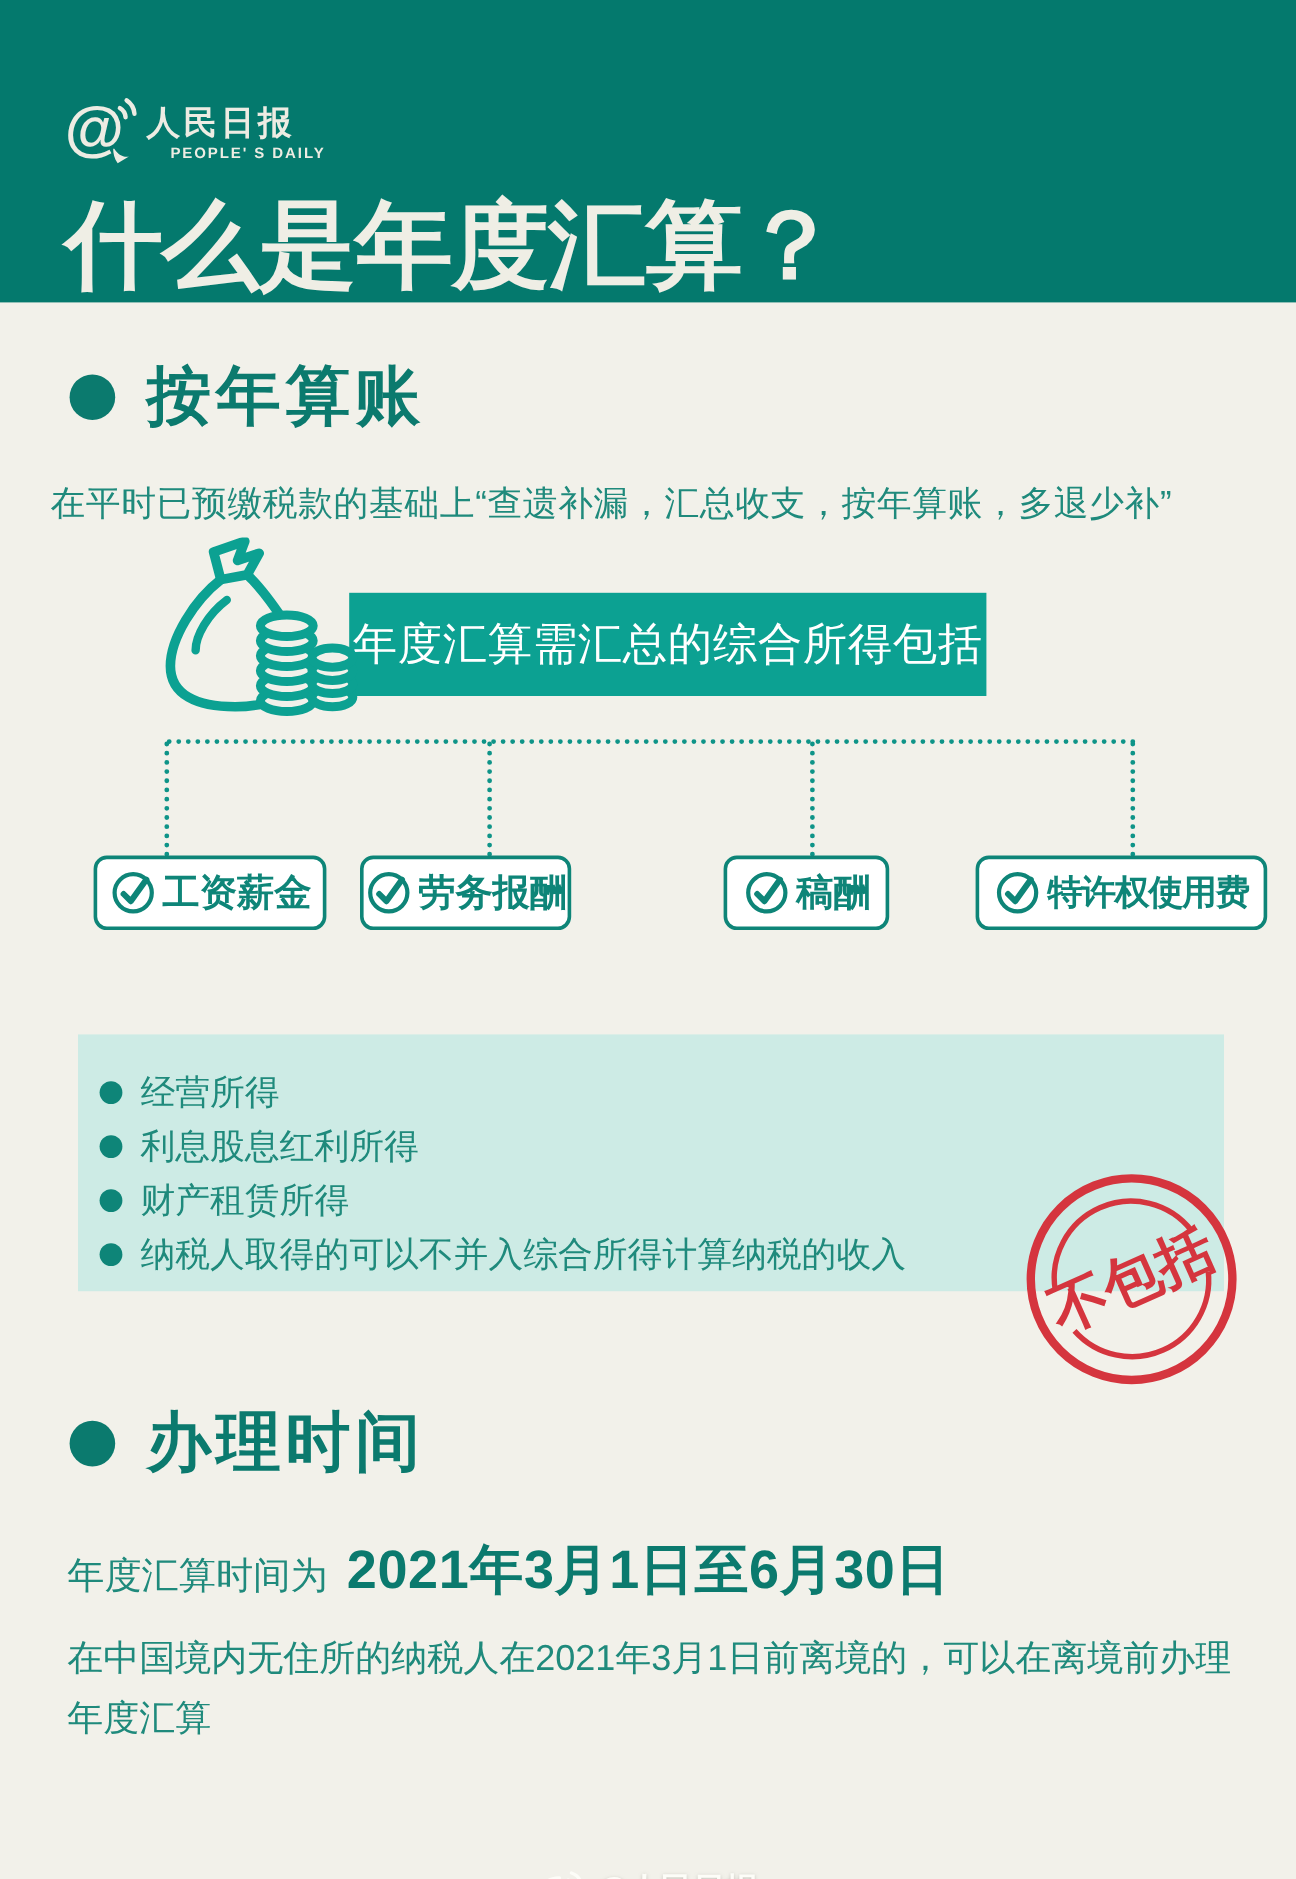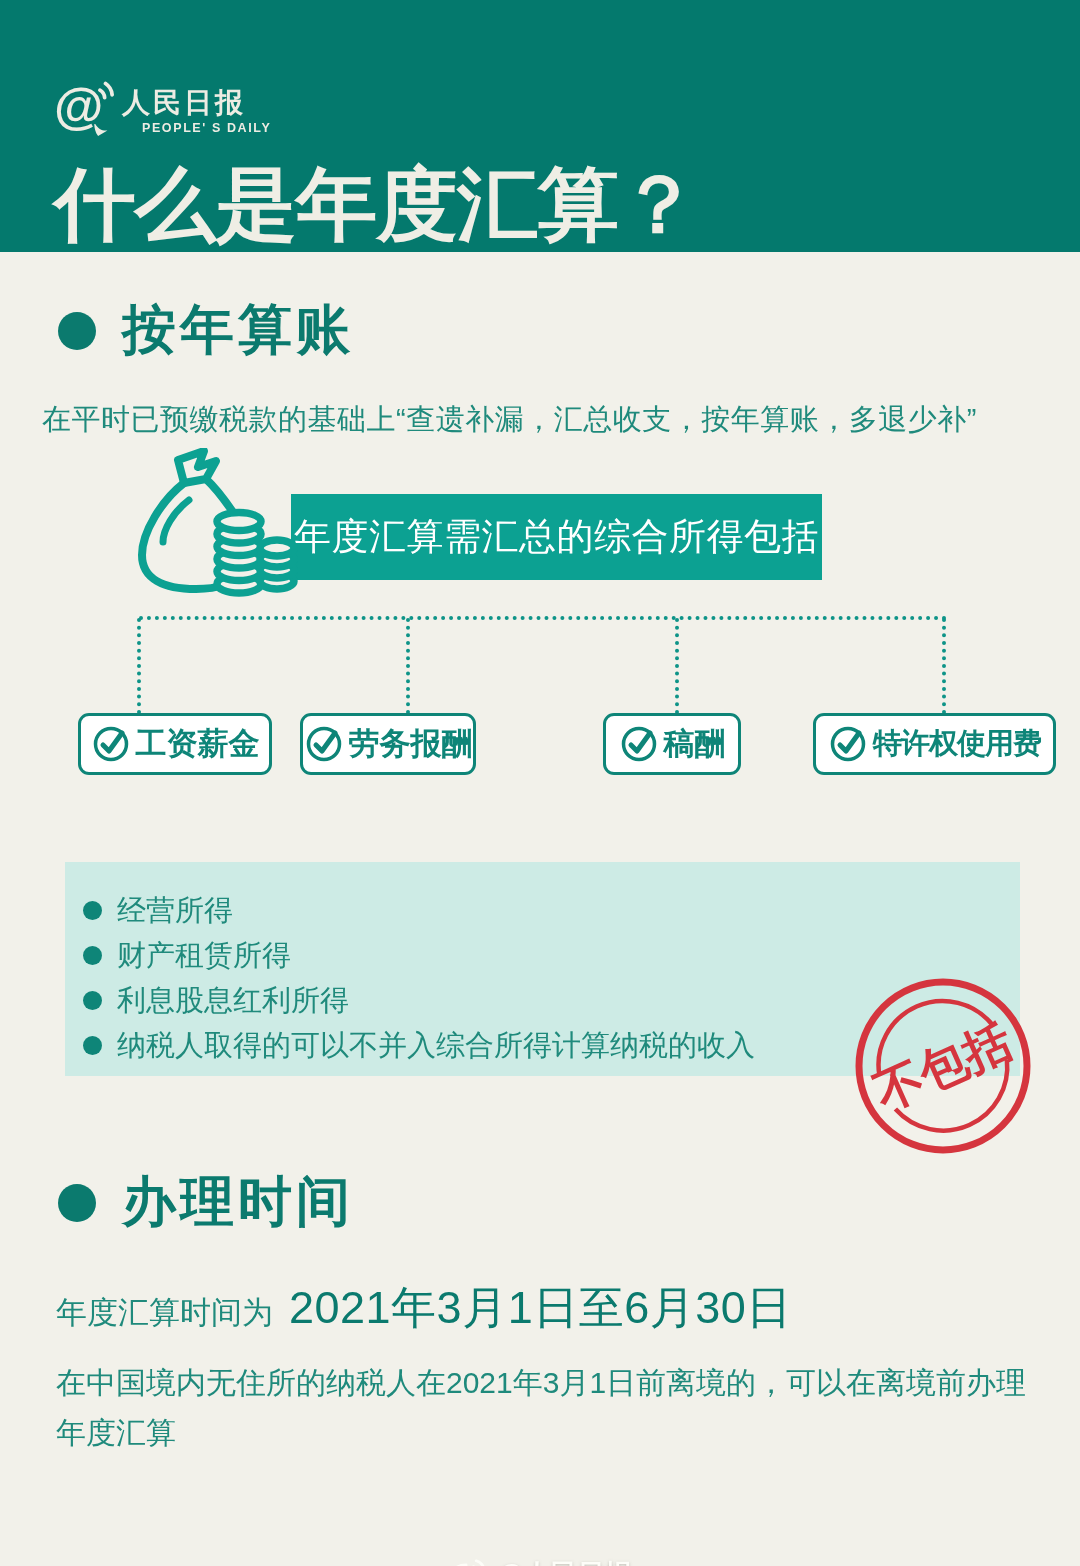--- a/index.html
+++ b/index.html
@@ -51,21 +51,21 @@
   
   .panel{position:absolute;left:65px;top:862px;width:955px;height:214px;background:#CDEBE5;z-index:1;}
   .panel-list{margin:0;padding:26px 20px 0 18px;list-style:none;}
   .panel-item{display:flex;align-items:center;gap:15px;height:45px;font-size:29px;color:#1F8A7C;}
   .panel-bullet{width:19px;height:19px;border-radius:50%;background:#0E8578;flex:none;}
   
   .stamp{position:absolute;left:851px;top:974px;width:184px;height:184px;z-index:3;}
   
   .time-line{position:absolute;left:56px;top:1278px;display:flex;align-items:baseline;gap:16px;white-space:nowrap;}
   .time-prefix{font-size:31px;color:#1F8A7C;}
-  .time-value{font-size:45px;font-weight:400;color:#0B7A6E;letter-spacing:0.5px;}
+  .time-value{font-size:45px;font-weight:700;color:#0B7A6E;letter-spacing:0.5px;}
   .note{position:absolute;left:56px;top:1358px;width:1000px;font-size:30px;line-height:50px;color:#1F8A7C;}
   
   .footer{
     position:absolute;left:0;right:0;top:1512px;display:flex;align-items:center;justify-content:center;gap:9px;
     color:#FDFDF8;font-size:27px;font-weight:bold;text-shadow:0 1px 3px rgba(150,148,138,0.55);margin-top:44px;
   }
 </style>
 </head>
 <body>
 
@@ -154,25 +154,25 @@
   </div>
 
   <div class="panel">
     <ul class="panel-list">
       <li class="panel-item">
         <span class="panel-bullet"></span>
         <span>经营所得</span>
       </li>
       <li class="panel-item">
         <span class="panel-bullet"></span>
+        <span>利息股息红利所得</span>
+      </li>
+      <li class="panel-item">
+        <span class="panel-bullet"></span>
         <span>财产租赁所得</span>
-      </li>
-      <li class="panel-item">
-        <span class="panel-bullet"></span>
-        <span>利息股息红利所得</span>
       </li>
       <li class="panel-item">
         <span class="panel-bullet"></span>
         <span>纳税人取得的可以不并入综合所得计算纳税的收入</span>
       </li>
     </ul>
   </div>
 
   <svg class="stamp" viewBox="0 0 184 184">
     <circle cx="92" cy="92" r="84" fill="none" stroke="#D5353E" stroke-width="7"></circle>

